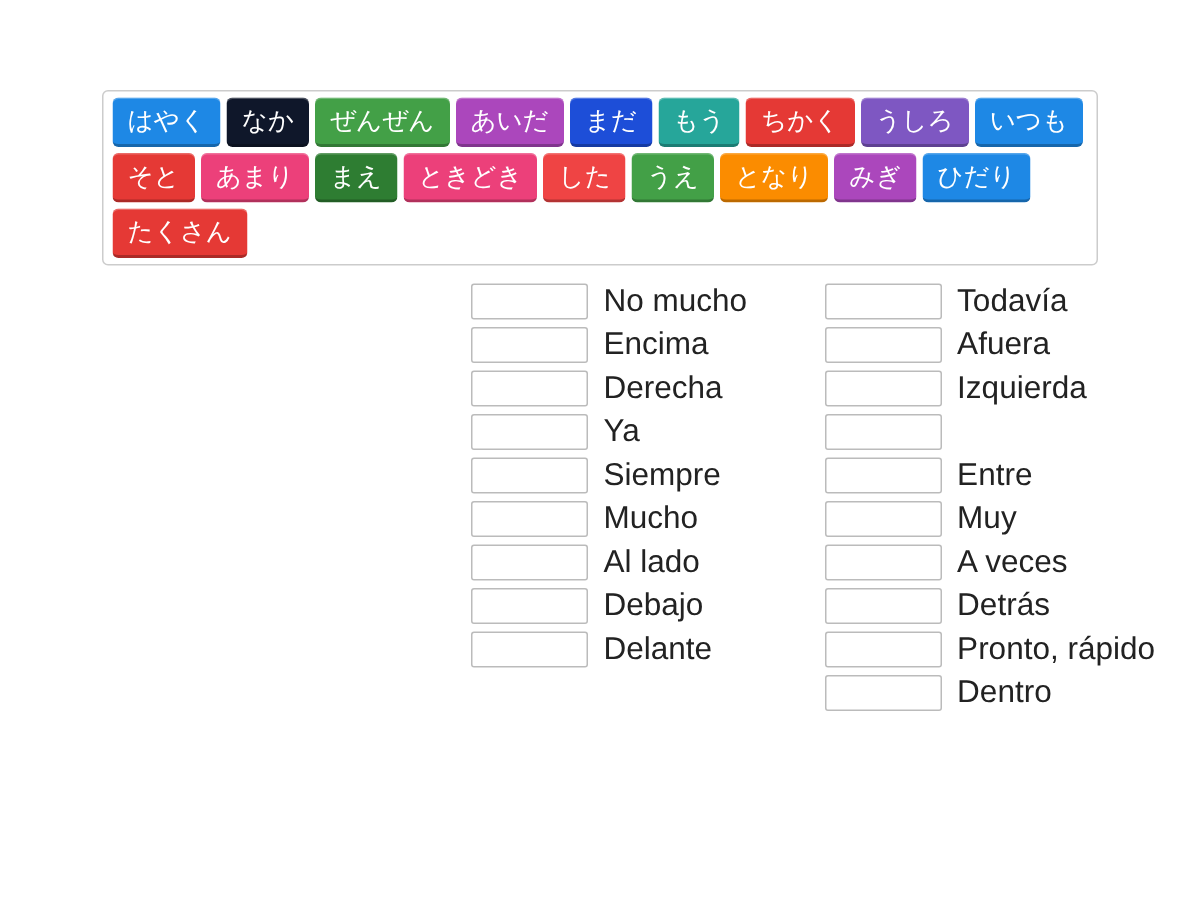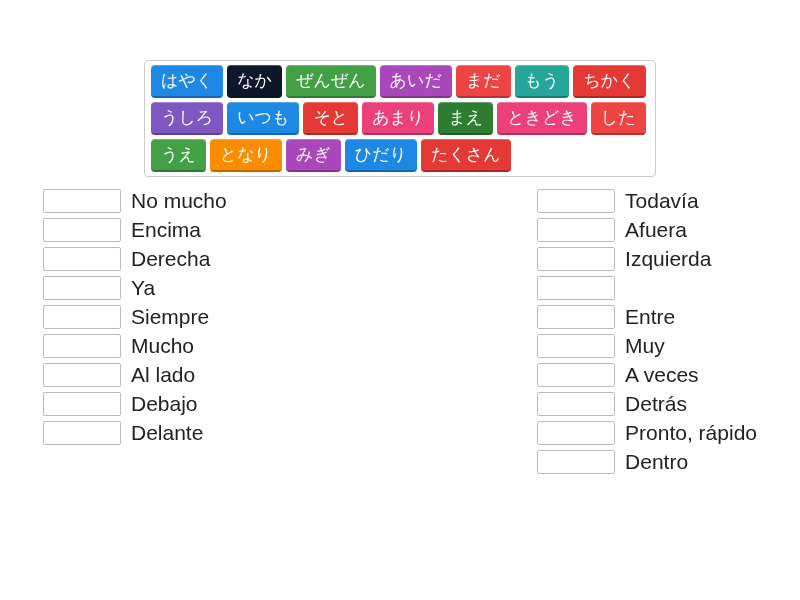--- a/index.html
+++ b/index.html
@@ -7,21 +7,21 @@
     margin: 0;
     padding: 0;
     width: 800px;
     height: 600px;
     font-family: Arial, sans-serif;
     background: #fff;
     overflow: hidden;
   }
   .word-bank {
     margin: 60px auto 12px;
-    width: 512px;
+    width: 664px;
     border: 1px solid #ccc;
     border-radius: 4px;
     padding: 4px 6px;
     display: flex;
     flex-wrap: wrap;
     gap: 4px;
   }
   .tile {
     color: #fff;
     font-size: 17px;
@@ -30,23 +30,23 @@
     border-radius: 4px;
     text-align: center;
     cursor: grab;
     white-space: nowrap;
     position: relative;
     border-bottom: 2px solid rgba(0,0,0,0.25);
     box-shadow: inset 0 1px 0 rgba(255,255,255,0.25);
   }
   .answers {
     display: flex;
-    justify-content: space-between;
-    gap: 74px;
-    padding: 0 43px;
+    justify-content: flex-end;
+    gap: 52px;
+    padding: 0 30px;
   }
   .col {
     display: flex;
     flex-direction: column;
     gap: 5px;
   }
   .row {
     display: flex;
     align-items: center;
     gap: 10px;
@@ -64,21 +64,21 @@
   }
 </style>
 </head>
 <body>
 
 <div class="word-bank" id="bank">
     <div class="tile" style="background: rgb(30, 136, 229);">はやく</div>
     <div class="tile" style="background: #0f172a;">なか</div>
     <div class="tile" style="background: rgb(67, 160, 71);">ぜんぜん</div>
     <div class="tile" style="background: rgb(171, 71, 188);">あいだ</div>
-    <div class="tile" style="background: #ef4444;">まだ</div>
+    <div class="tile" style="background: #1d4ed8;">まだ</div>
     <div class="tile" style="background: rgb(38, 166, 154);">もう</div>
     <div class="tile" style="background: rgb(229, 57, 53);">ちかく</div>
     <div class="tile" style="background: rgb(126, 87, 194);">うしろ</div>
     <div class="tile" style="background: rgb(30, 136, 229);">いつも</div>
     <div class="tile" style="background: rgb(229, 57, 53);">そと</div>
     <div class="tile" style="background: rgb(236, 64, 122);">あまり</div>
     <div class="tile" style="background: rgb(46, 125, 50);">まえ</div>
     <div class="tile" style="background: rgb(236, 64, 122);">ときどき</div>
     <div class="tile" style="background: #ef4444;">した</div>
     <div class="tile" style="background: rgb(67, 160, 71);">うえ</div>

